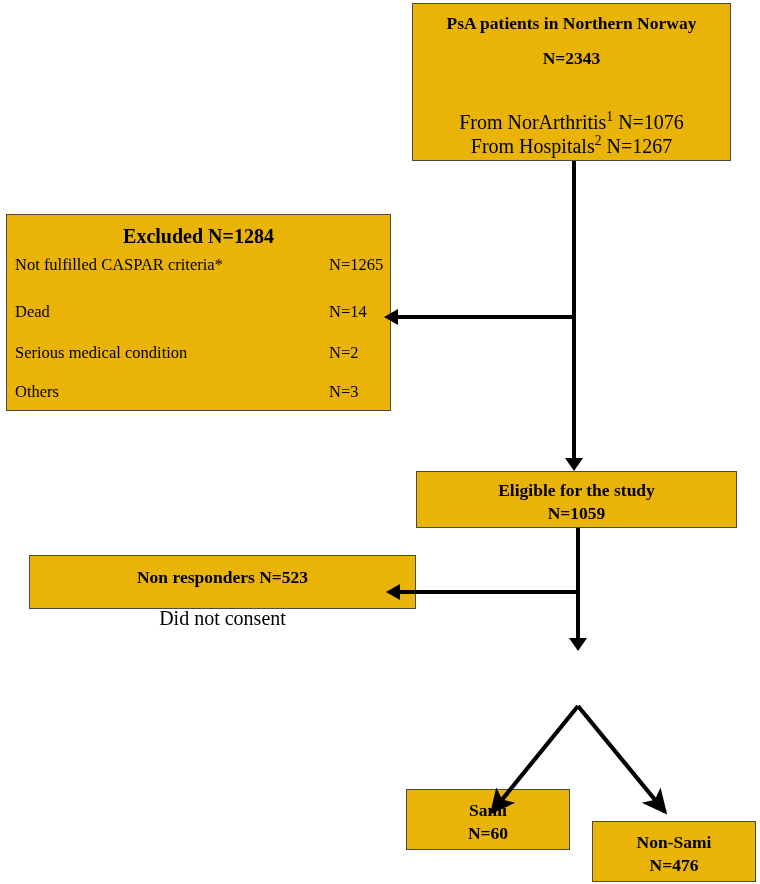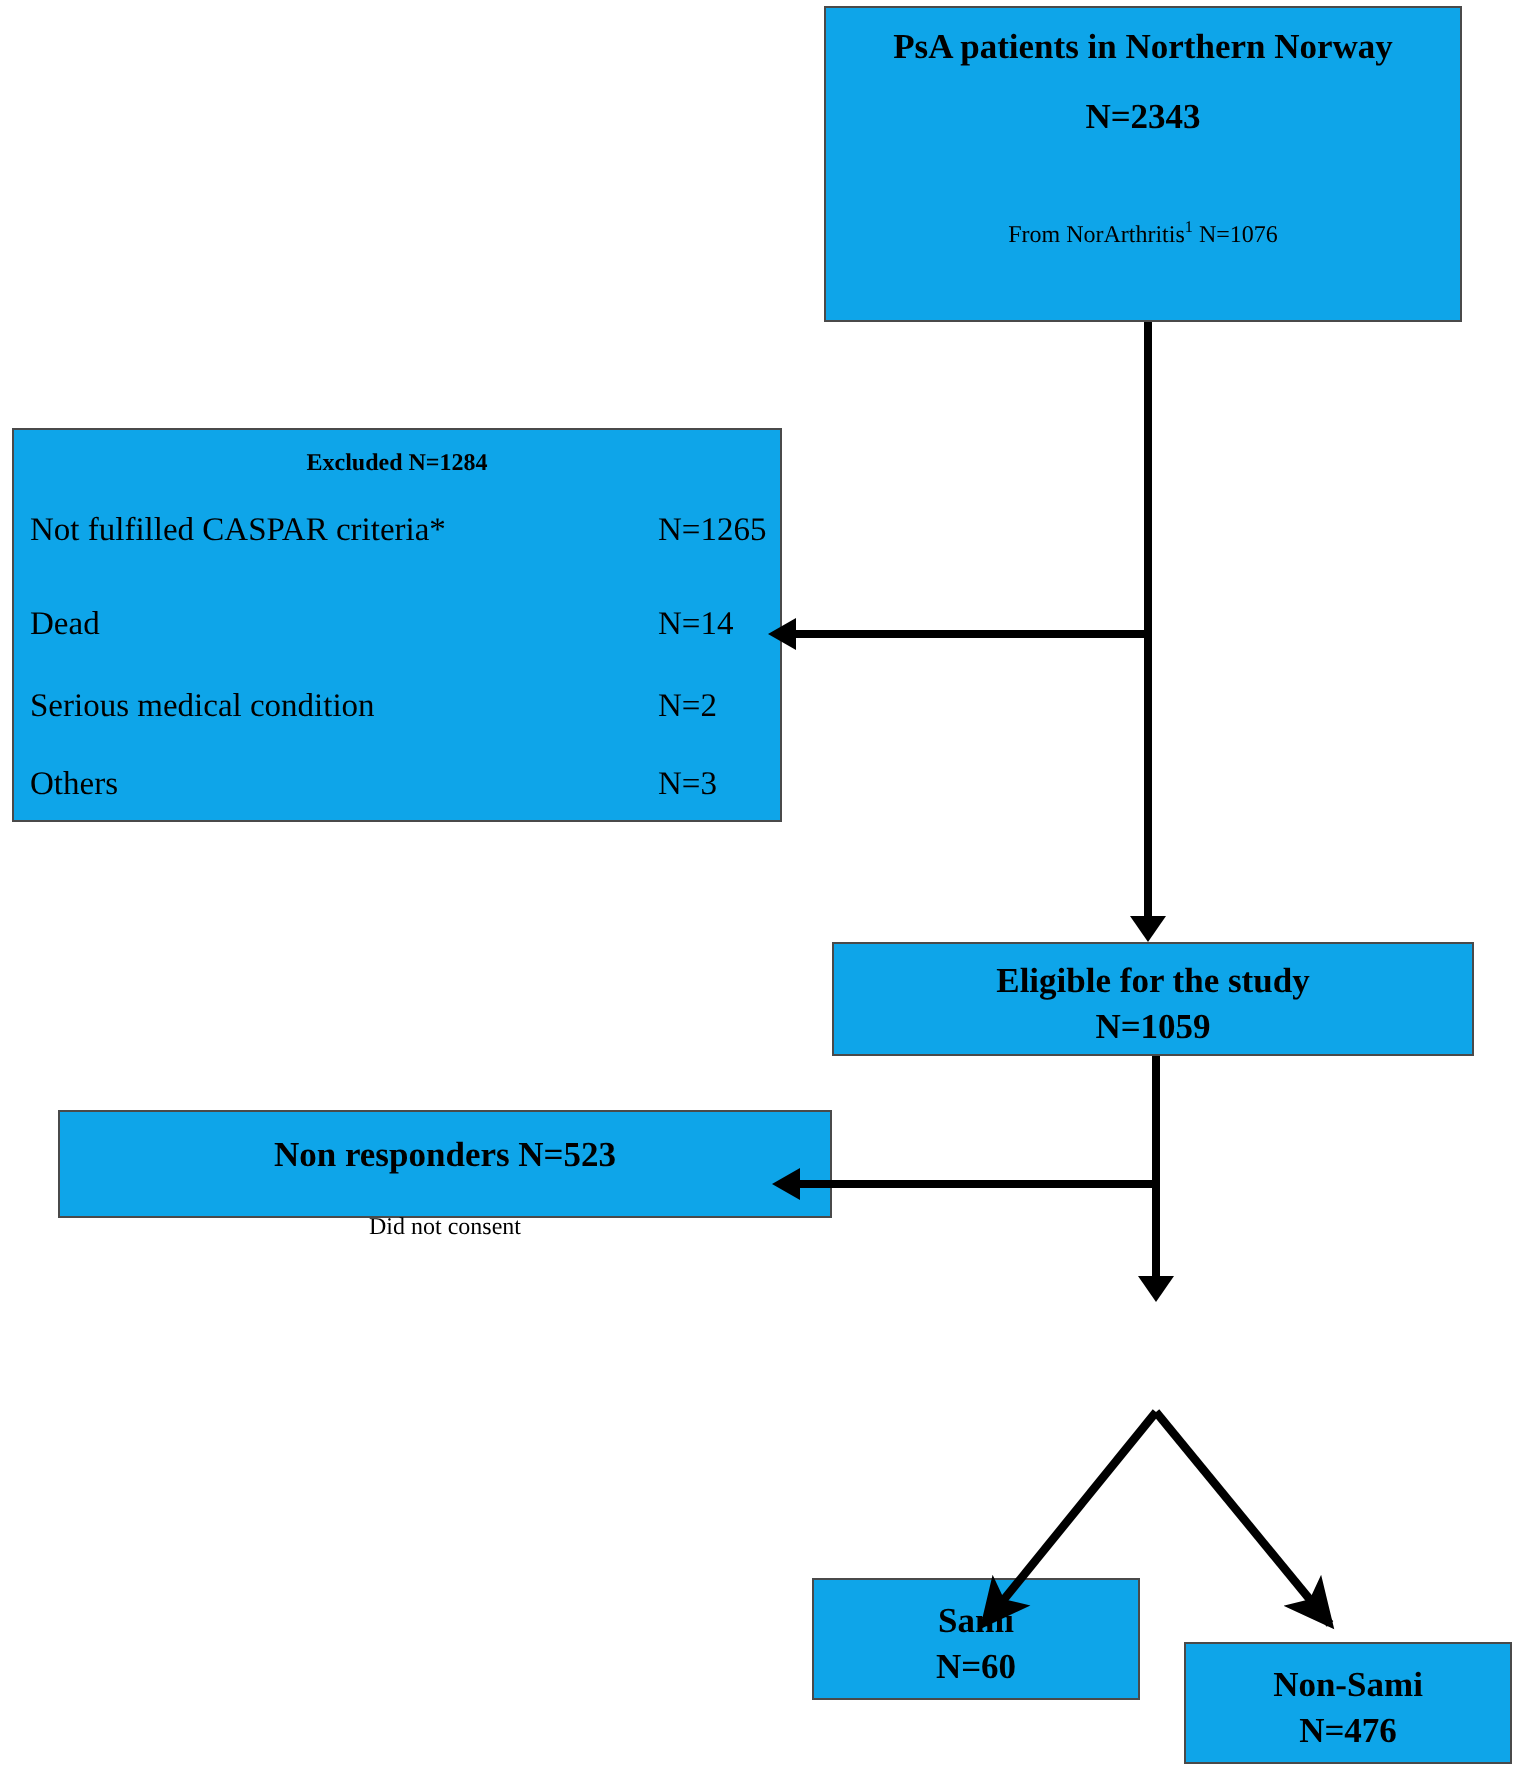--- a/index.html
+++ b/index.html
@@ -16,21 +16,21 @@
     position: relative;
     width: 760px;
     height: 884px;
     background: #ffffff;
     overflow: hidden;
   }
   .box {
     position: absolute;
     box-sizing: border-box;
     border: 1.6px solid #4a4a4a;
-    background: #0ea5e9;
+    background: #eab308;
   }
   .box-inner {
     position: relative;
     width: 100%;
     height: 100%;
   }
   .txt {
     position: absolute;
     white-space: nowrap;
     line-height: 1.1;
@@ -38,21 +38,21 @@
   .ctr {
     left: 0;
     right: 0;
     text-align: center;
   }
   .bold {
     font-weight: bold;
   }
   .f17 { font-size: 17.5px; }
   .f16 { font-size: 16.5px; }
-  .f165 { font-size: 12px; }
+  .f165 { font-size: 20px; }
 
   
   .top-title  { top: 10px;  }
   .top-n      { top: 45px;  }
   .top-src1   { top: 107px; }
   .top-src2   { top: 131px; }
 
   sup {
     font-size: 0.68em;
     vertical-align: super;
@@ -132,20 +132,23 @@
 <body>
 
 <div id="canvas">
 
   <div class="box" style="left:412px; top:3px; width:319px; height:158px;">
     <div class="box-inner">
       <div class="txt ctr bold f17 top-title">PsA patients in Northern Norway</div>
       <div class="txt ctr bold f17 top-n">N=2343</div>
       <div class="txt ctr f165 top-src1">
         <span>From NorArthritis</span><sup>1</sup> <span>N=1076</span>
+      </div>
+      <div class="txt ctr f165 top-src2">
+        <span>From Hospitals</span><sup>2</sup> <span>N=1267</span>
       </div>
     </div>
   </div>
 
   <div class="box" style="left:6px; top:214px; width:385px; height:197px;">
     <div class="box-inner">
       <div class="txt ctr bold f165 ex-title">Excluded N=1284</div>
 
       <div class="ex-row ex-r0">
         <span class="ex-label f16">Not fulfilled CASPAR criteria*</span>

